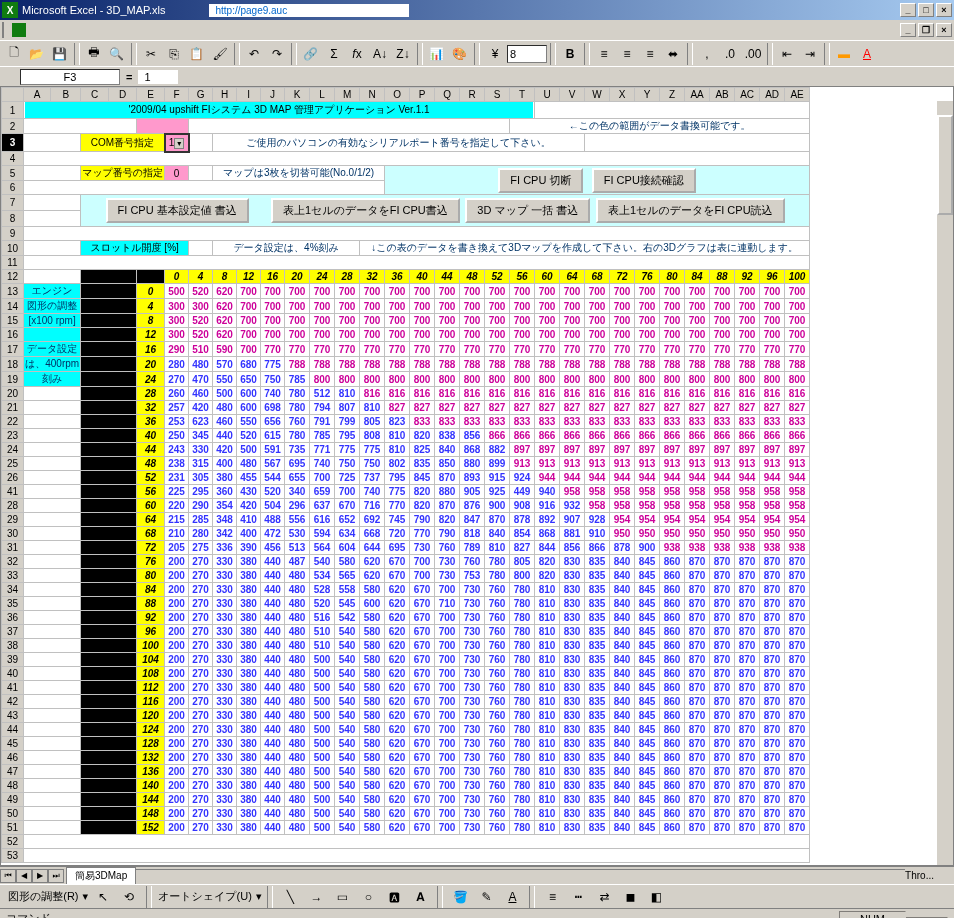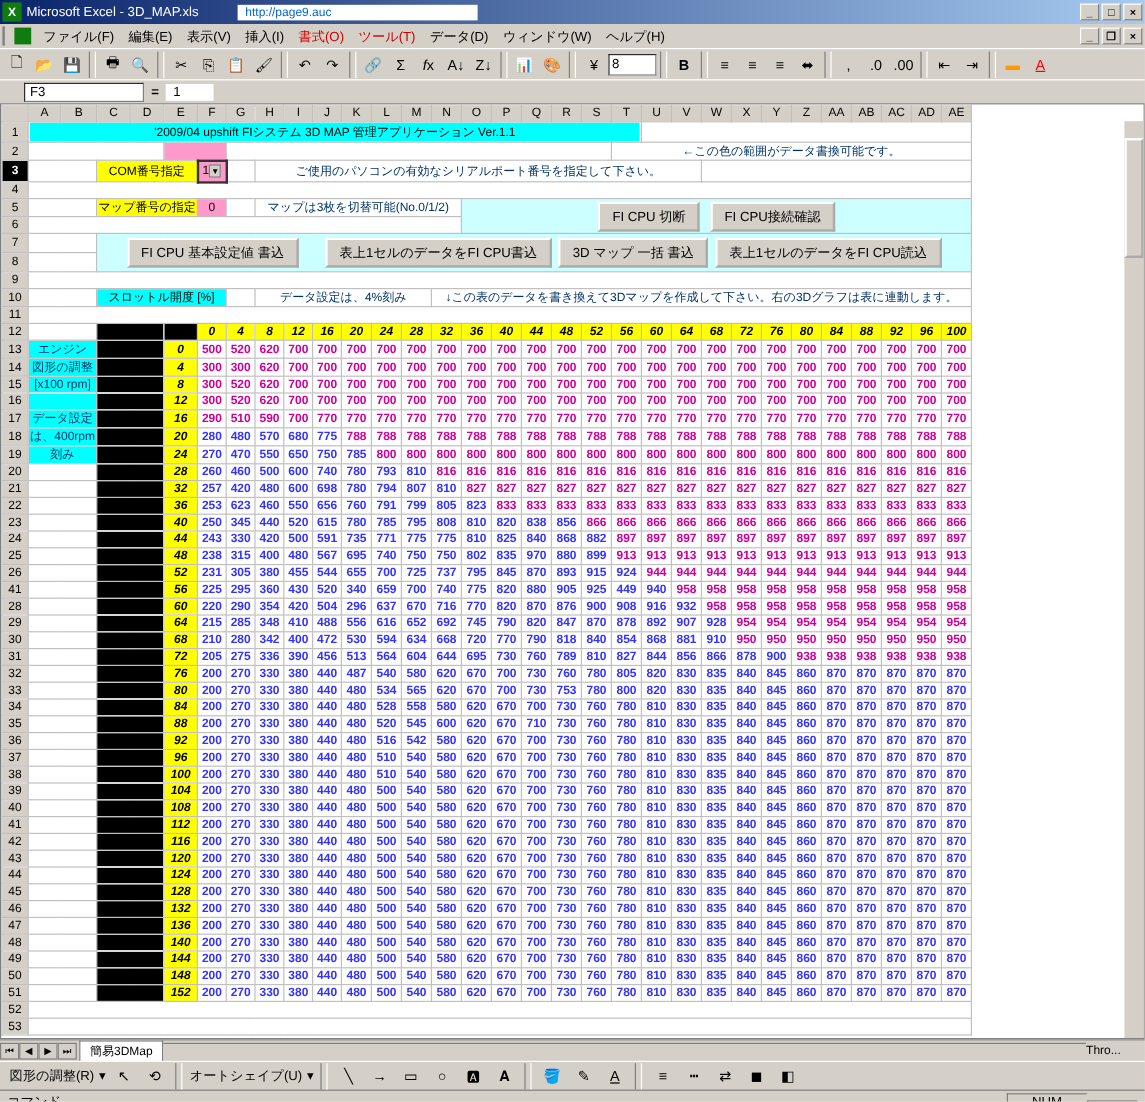--- a/index.html
+++ b/index.html
@@ -1,33 +1,33 @@
 <!DOCTYPE html>
 <html><head>
 <meta charset="utf-8">
 <style>
 * { box-sizing: border-box; margin: 0; padding: 0; font-family: "MS UI Gothic", sans-serif; }
 body { background: #d4d0c8; font-size: 11px; overflow: hidden; width: 954px; height: 918px; }
 .titlebar { background: linear-gradient(to right, #0a246a, #a6caf0); height: 20px; display: flex; align-items: center; padding: 0 2px; color: white; }
 .titlebar .icon { width: 16px; height: 16px; background: #107c10; margin-right: 4px; display:inline-flex; align-items:center; justify-content:center; color:white; font-weight:bold; font-size:10px;}
 .titlebar .title { flex: 0 0 auto; font-size: 11px; }
-.titlebar .urlbox { margin-left: 33px; background: white; color: #0066cc; padding: 1px 6px; font-size: 10px; width: 200px; text-align:left;}
+.titlebar .urlbox { margin-left: 44px; background: white; color: #0066cc; padding: 1px 6px; font-size: 10px; width: 200px; text-align:left;}
 .titlebar .spacer { flex: 1; }
 .winbtns { display: flex; gap: 2px; }
 .winbtn { width: 16px; height: 14px; background: #d4d0c8; border: 1px solid #808080; border-top-color: white; border-left-color: white; display: flex; align-items: center; justify-content: center; font-size: 9px; font-weight: bold; color: black;}
 .menubar { background: #d4d0c8; height: 20px; display: flex; align-items: center; padding: 0 2px; font-size: 11px; }
 .menubar .handle { width: 6px; height: 16px; border-left: 2px solid #808080; margin-right: 4px;}
 .menu-icon { width: 14px; height: 14px; background:#107c10; margin-right:4px; display:inline-block;}
 .menubar span.mi { padding: 2px 6px; cursor: default; }
 .toolbar { background: #d4d0c8; height: 26px; display: flex; align-items: center; padding: 2px; border-top: 1px solid white; gap: 1px;}
 .tb-btn { width: 22px; height: 22px; display: flex; align-items: center; justify-content: center; font-size: 12px; }
 .tb-sep { width: 6px; height: 22px; border-left: 1px solid #808080; border-right: 1px solid white; margin: 0 2px;}
 .tb-input { background: white; border: 1px inset #808080; height: 18px; font-size: 11px; padding: 0 2px;}
 .formula-bar { height: 20px; display: flex; align-items: center; background: #d4d0c8; border-top: 1px solid white; }
-.name-box { width: 100px; background: white; border: 1px inset #808080; padding: 1px 4px; font-size: 11px; margin-left: 20px;}
+.name-box { width: 100px; background: white; border: 1px inset #808080; padding: 1px 4px; font-size: 11px; margin-left: 20px; text-align: center;}
 .fx-area { display: flex; align-items: center; margin-left: 6px; gap: 6px;}
 .fx-eq { font-weight: bold; }
 .fx-val { background: white; padding: 1px 6px; min-width: 40px; font-size:11px;}
 .sheet-area { position: relative; background: white; height: 780px; overflow: hidden; border: 1px solid #808080;}
 .grid { border-collapse: collapse; table-layout: fixed; font-size: 10px; }
 .grid th, .grid td { border: 1px solid #c0c0c0; height: 14px; text-align: center; padding: 0 1px; overflow: hidden; white-space: nowrap;}
 .grid th { background: #d4d0c8; font-weight: normal; font-size: 10px; }
 .col-hdr { width: 24px; }
 .row-hdr { width: 22px; background:#d4d0c8; font-size:10px;}
 .corner { background: #d4d0c8; }
@@ -66,21 +66,20 @@
   <div class="winbtns">
     <div class="winbtn">_</div>
     <div class="winbtn">□</div>
     <div class="winbtn">×</div>
   </div>
 </div>
 
 <div class="menubar">
   <div class="handle"></div>
   <span class="menu-icon"></span>
-  <span id="menus"><span class="mi">ファイル(F)</span><span class="mi">編集(E)</span><span class="mi">表示(V)</span><span class="mi">挿入(I)</span><span class="mi" style="color: rgb(204, 0, 0);">書式(O)</span><span class="mi" style="color: rgb(204, 0, 0);">ツール(T)</span><span class="mi">データ(D)</span><span class="mi">ウィンドウ(W)</span><span class="mi">ヘルプ(H)</span></span>
   <span class="spacer" style="flex:1"></span>
   <div class="winbtns">
     <div class="winbtn">_</div>
     <div class="winbtn">❐</div>
     <div class="winbtn">×</div>
   </div>
 </div>
 
 <div class="toolbar">
   <div class="handle"></div>
@@ -504,21 +503,21 @@
           <th class="row-hdr">20</th>
           <td colspan="2"></td>
           <td colspan="2" style="background:#000"></td>
           <td class="data-rowh">28</td>
           <td class="data-cell blue">260</td>
           <td class="data-cell blue">460</td>
           <td class="data-cell blue">500</td>
           <td class="data-cell blue">600</td>
           <td class="data-cell blue">740</td>
           <td class="data-cell blue">780</td>
-          <td class="data-cell blue">793</td>
+          <td class="data-cell blue">512</td>
           <td class="data-cell blue">810</td>
           <td class="data-cell">816</td>
           <td class="data-cell">816</td>
           <td class="data-cell">816</td>
           <td class="data-cell">816</td>
           <td class="data-cell">816</td>
           <td class="data-cell">816</td>
           <td class="data-cell">816</td>
           <td class="data-cell">816</td>
           <td class="data-cell">816</td>
@@ -669,21 +668,21 @@
           <td class="data-cell blue">315</td>
           <td class="data-cell blue">400</td>
           <td class="data-cell blue">480</td>
           <td class="data-cell blue">567</td>
           <td class="data-cell blue">695</td>
           <td class="data-cell blue">740</td>
           <td class="data-cell blue">750</td>
           <td class="data-cell blue">750</td>
           <td class="data-cell blue">802</td>
           <td class="data-cell blue">835</td>
-          <td class="data-cell blue">970</td>
+          <td class="data-cell blue">850</td>
           <td class="data-cell blue">880</td>
           <td class="data-cell blue">899</td>
           <td class="data-cell">913</td>
           <td class="data-cell">913</td>
           <td class="data-cell">913</td>
           <td class="data-cell">913</td>
           <td class="data-cell">913</td>
           <td class="data-cell">913</td>
           <td class="data-cell">913</td>
           <td class="data-cell">913</td>

